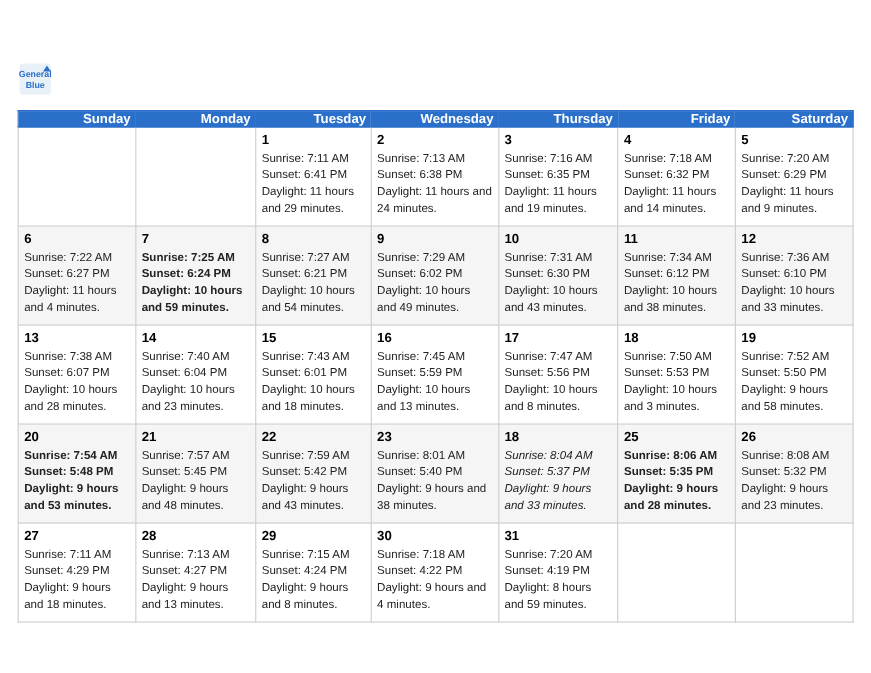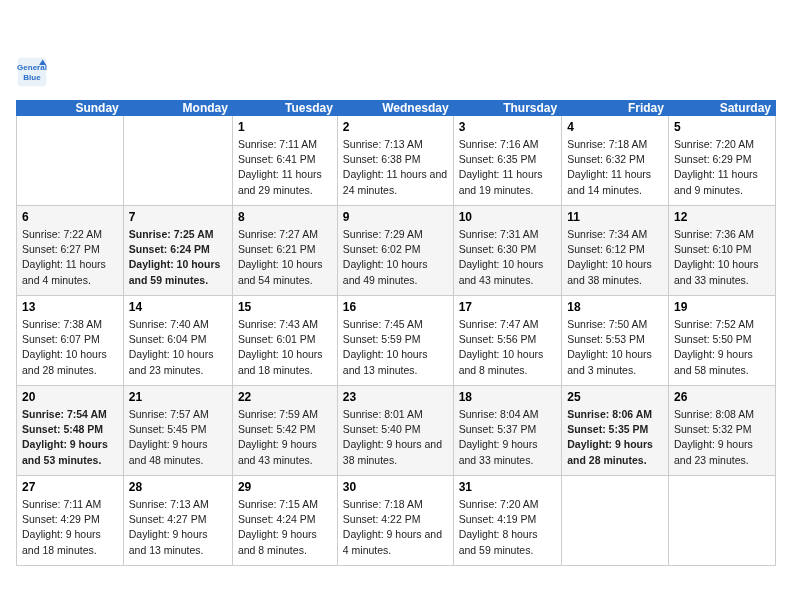--- a/index.html
+++ b/index.html
@@ -259,21 +259,21 @@
 Daylight: 9 hours and 43 minutes.</div>
         </td>
         <td>
           <div class="day-num">23</div>
           <div class="day-detail" style="white-space: pre-line;">Sunrise: 8:01 AM
 Sunset: 5:40 PM
 Daylight: 9 hours and 38 minutes.</div>
         </td>
         <td>
           <div class="day-num">18</div>
-          <div class="day-detail" style="white-space: pre-line;">Sunrise: 8:04 AM
+          <div class="day-detail" style="white-space: pre-line; font-style: italic;">Sunrise: 8:04 AM
 Sunset: 5:37 PM
 Daylight: 9 hours and 33 minutes.</div>
         </td>
         <td>
           <div class="day-num">25</div>
           <div class="day-detail" style="white-space: pre-line; font-weight: bold;">Sunrise: 8:06 AM
 Sunset: 5:35 PM
 Daylight: 9 hours and 28 minutes.</div>
         </td>
         <td>

